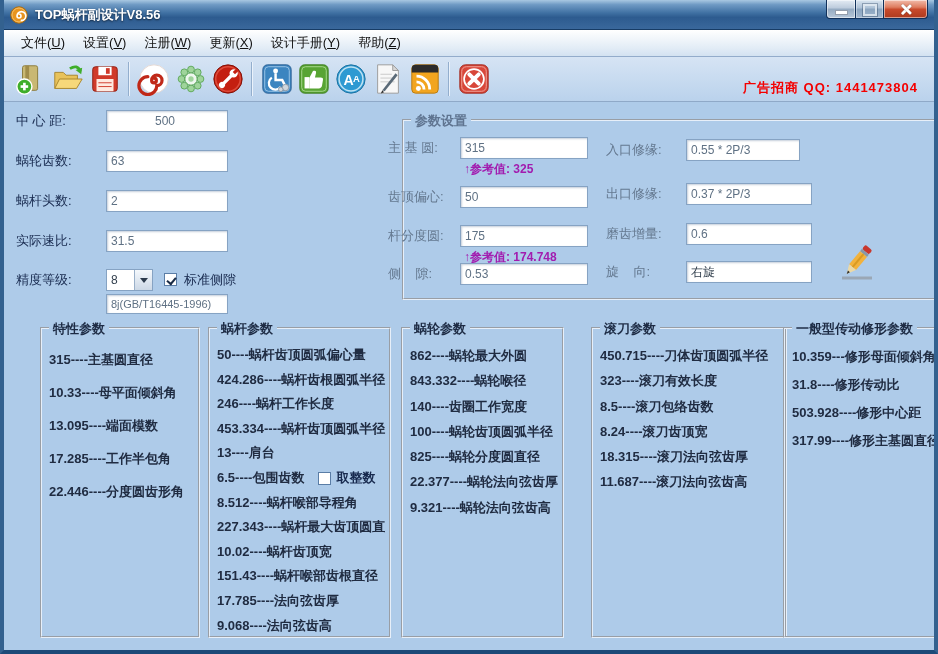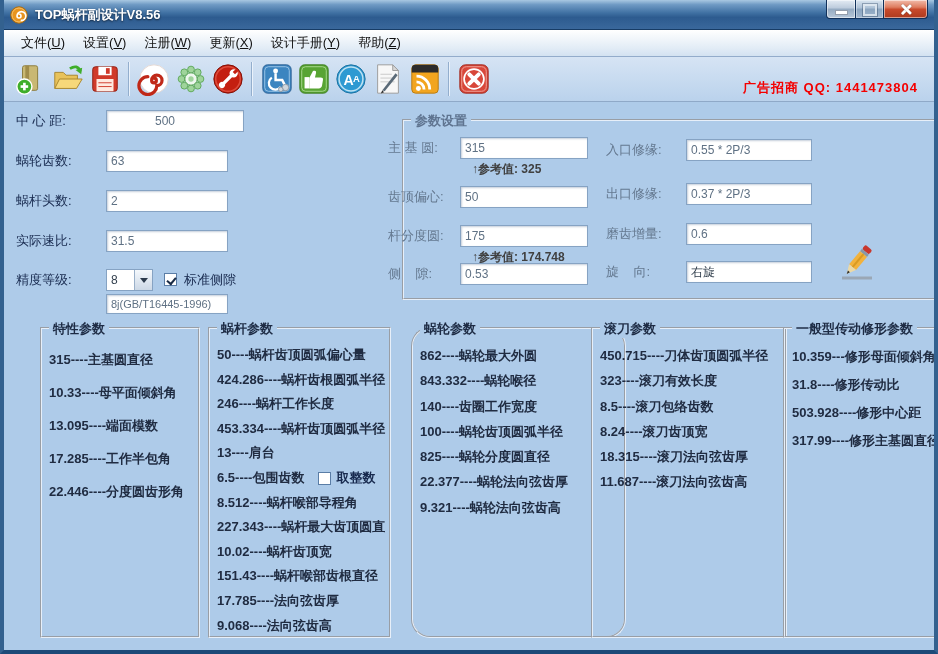--- a/index.html
+++ b/index.html
@@ -37,21 +37,21 @@
     display:flex;align-items:center;padding-left:8px;}
   .tool-btn{width:37px;height:38px;display:flex;align-items:center;justify-content:center;cursor:pointer;border-radius:3px;}
   .tool-sep{width:0;height:34px;border-left:1px solid #93aecd;border-right:1px solid #eaf2fb;margin:0 5px;}
   .ad-text{position:absolute;right:16px;top:22px;color:#f40000;font-size:13px;font-weight:bold;letter-spacing:1px;}
   
   .lbl{position:absolute;font-size:13px;font-weight:normal;color:#17294e;line-height:22px;white-space:pre;}
   .lbl-muted{color:#64788f;}
   .tb{position:absolute;box-sizing:border-box;height:22px;background:#fff;border:1px solid #86a3c3;
     box-shadow:inset 1px 1px 2px rgba(90,115,150,.35);font-size:12px;color:#5f7184;padding:2px 4px;
     font-family:"Liberation Sans","DejaVu Sans",sans-serif;outline:none;}
-  .ref{position:absolute;font-size:12px;font-weight:bold;color:#404040;white-space:pre;margin-left:8px;}
+  .ref{position:absolute;font-size:12px;font-weight:bold;color:#a21caf;white-space:pre;}
   .checkbox{display:inline-block;width:13px;height:13px;background:#fff;border:1px solid #5a7da6;position:relative;vertical-align:middle;cursor:pointer;box-sizing:border-box;}
   .checkbox.checked::after{content:"";position:absolute;left:2px;top:2.5px;width:7px;height:4px;
     border-left:2px solid #1a2c46;border-bottom:2px solid #1a2c46;transform:rotate(-50deg);}
   .cb-label{font-size:13px;font-weight:bold;color:#17294e;}
   .dropdown{position:absolute;box-sizing:border-box;height:22px;background:#fff;border:1px solid #86a3c3;display:flex;cursor:pointer;}
   .dd-val{flex:1;font-size:12px;color:#33404e;padding:3px 0 0 4px;}
   .dd-btn{width:17px;background:linear-gradient(#f4f8fc,#ccd8e6);border-left:1px solid #9ab0c9;display:flex;align-items:center;justify-content:center;}
   .dd-arrow{width:0;height:0;border-left:4px solid transparent;border-right:4px solid transparent;border-top:5px solid #2b3a4c;}
   
   .groupbox{position:absolute;border:2px groove #e7eff9;box-sizing:border-box;margin-left:28px;}
@@ -213,21 +213,21 @@
         <rect x="3" y="3" width="30" height="30" rx="6" fill="#d8473a" stroke="#9e2418"></rect>
         <rect x="5" y="5" width="26" height="26" rx="5" fill="none" stroke="#f0a49a"></rect>
         <circle cx="18" cy="18" r="10.5" fill="none" stroke="#fff" stroke-width="1.8"></circle>
         <path d="M13 13 L23 23 M23 13 L13 23" stroke="#fff" stroke-width="4.2" stroke-linecap="round"></path>
       </svg>
     </div>
     <span class="ad-text">广告招商 QQ: 1441473804</span>
   </div>
 
   <span class="lbl" style="left:12px;top:110px;">中 心 距:</span>
-  <input class="tb" style="left: 102px; top: 110px; width: 138px; padding-left: 48px;" readonly="" value="500">
+  <input class="tb" style="left: 102px; top: 110px; width: 122px; padding-left: 48px;" readonly="" value="500">
 
   <span class="lbl" style="left:12px;top:150px;">蜗轮齿数:</span>
   <input class="tb" style="left: 102px; top: 150px; width: 122px;" readonly="" value="63">
 
   <span class="lbl" style="left:12px;top:190px;">蜗杆头数:</span>
   <input class="tb" style="left: 102px; top: 190px; width: 122px;" readonly="" value="2">
 
   <span class="lbl" style="left:12px;top:230px;">实际速比:</span>
   <input class="tb" style="left: 102px; top: 230px; width: 122px;" readonly="" value="31.5">
 
@@ -253,21 +253,21 @@
   <input class="tb" style="left: 456px; top: 186px; width: 128px;" readonly="" value="50">
 
   <span class="lbl lbl-muted" style="left:384px;top:225px;">杆分度圆:</span>
   <input class="tb" style="left: 456px; top: 225px; width: 128px;" readonly="" value="175">
   <span class="ref" style="left:460px;top:249px;">↑参考值: 174.748</span>
 
   <span class="lbl lbl-muted" style="left:384px;top:263px;">侧    隙:</span>
   <input class="tb" style="left: 456px; top: 263px; width: 128px;" readonly="" value="0.53">
 
   <span class="lbl lbl-muted" style="left:602px;top:139px;">入口修缘:</span>
-  <input class="tb" style="left: 682px; top: 139px; width: 126px;" readonly="" value="0.55 * 2P/3">
+  <input class="tb" style="left: 682px; top: 139px; width: 114px;" readonly="" value="0.55 * 2P/3">
 
   <span class="lbl lbl-muted" style="left:602px;top:183px;">出口修缘:</span>
   <input class="tb" style="left: 682px; top: 183px; width: 126px;" readonly="" value="0.37 * 2P/3">
 
   <span class="lbl lbl-muted" style="left:602px;top:223px;">磨齿增量:</span>
   <input class="tb" style="left: 682px; top: 223px; width: 126px;" readonly="" value="0.6">
 
   <span class="lbl lbl-muted" style="left:602px;top:261px;">旋    向:</span>
   <input class="tb" style="left: 682px; top: 261px; width: 126px; color: rgb(51, 64, 78);" readonly="" value="右旋">
 
@@ -311,21 +311,21 @@
       </div>
       <div class="gitem">8.512----蜗杆喉部导程角</div>
       <div class="gitem">227.343----蜗杆最大齿顶圆直</div>
       <div class="gitem">10.02----蜗杆齿顶宽</div>
       <div class="gitem">151.43----蜗杆喉部齿根直径</div>
       <div class="gitem">17.785----法向弦齿厚</div>
       <div class="gitem">9.068----法向弦齿高</div>
     </div>
   </div>
 
-  <div class="groupbox" style="left:379px;top:327px;width:215px;height:311px;border-radius:19px;">
+  <div class="groupbox" style="left:369px;top:327px;width:163px;height:311px;">
     <span class="gb-title">蜗轮参数</span>
     <div class="gb-items" style="line-height:25.3px;">
       <div class="gitem">862----蜗轮最大外圆</div>
       <div class="gitem">843.332----蜗轮喉径</div>
       <div class="gitem">140----齿圈工作宽度</div>
       <div class="gitem">100----蜗轮齿顶圆弧半径</div>
       <div class="gitem">825----蜗轮分度圆直径</div>
       <div class="gitem">22.377----蜗轮法向弦齿厚</div>
       <div class="gitem">9.321----蜗轮法向弦齿高</div>
     </div>

